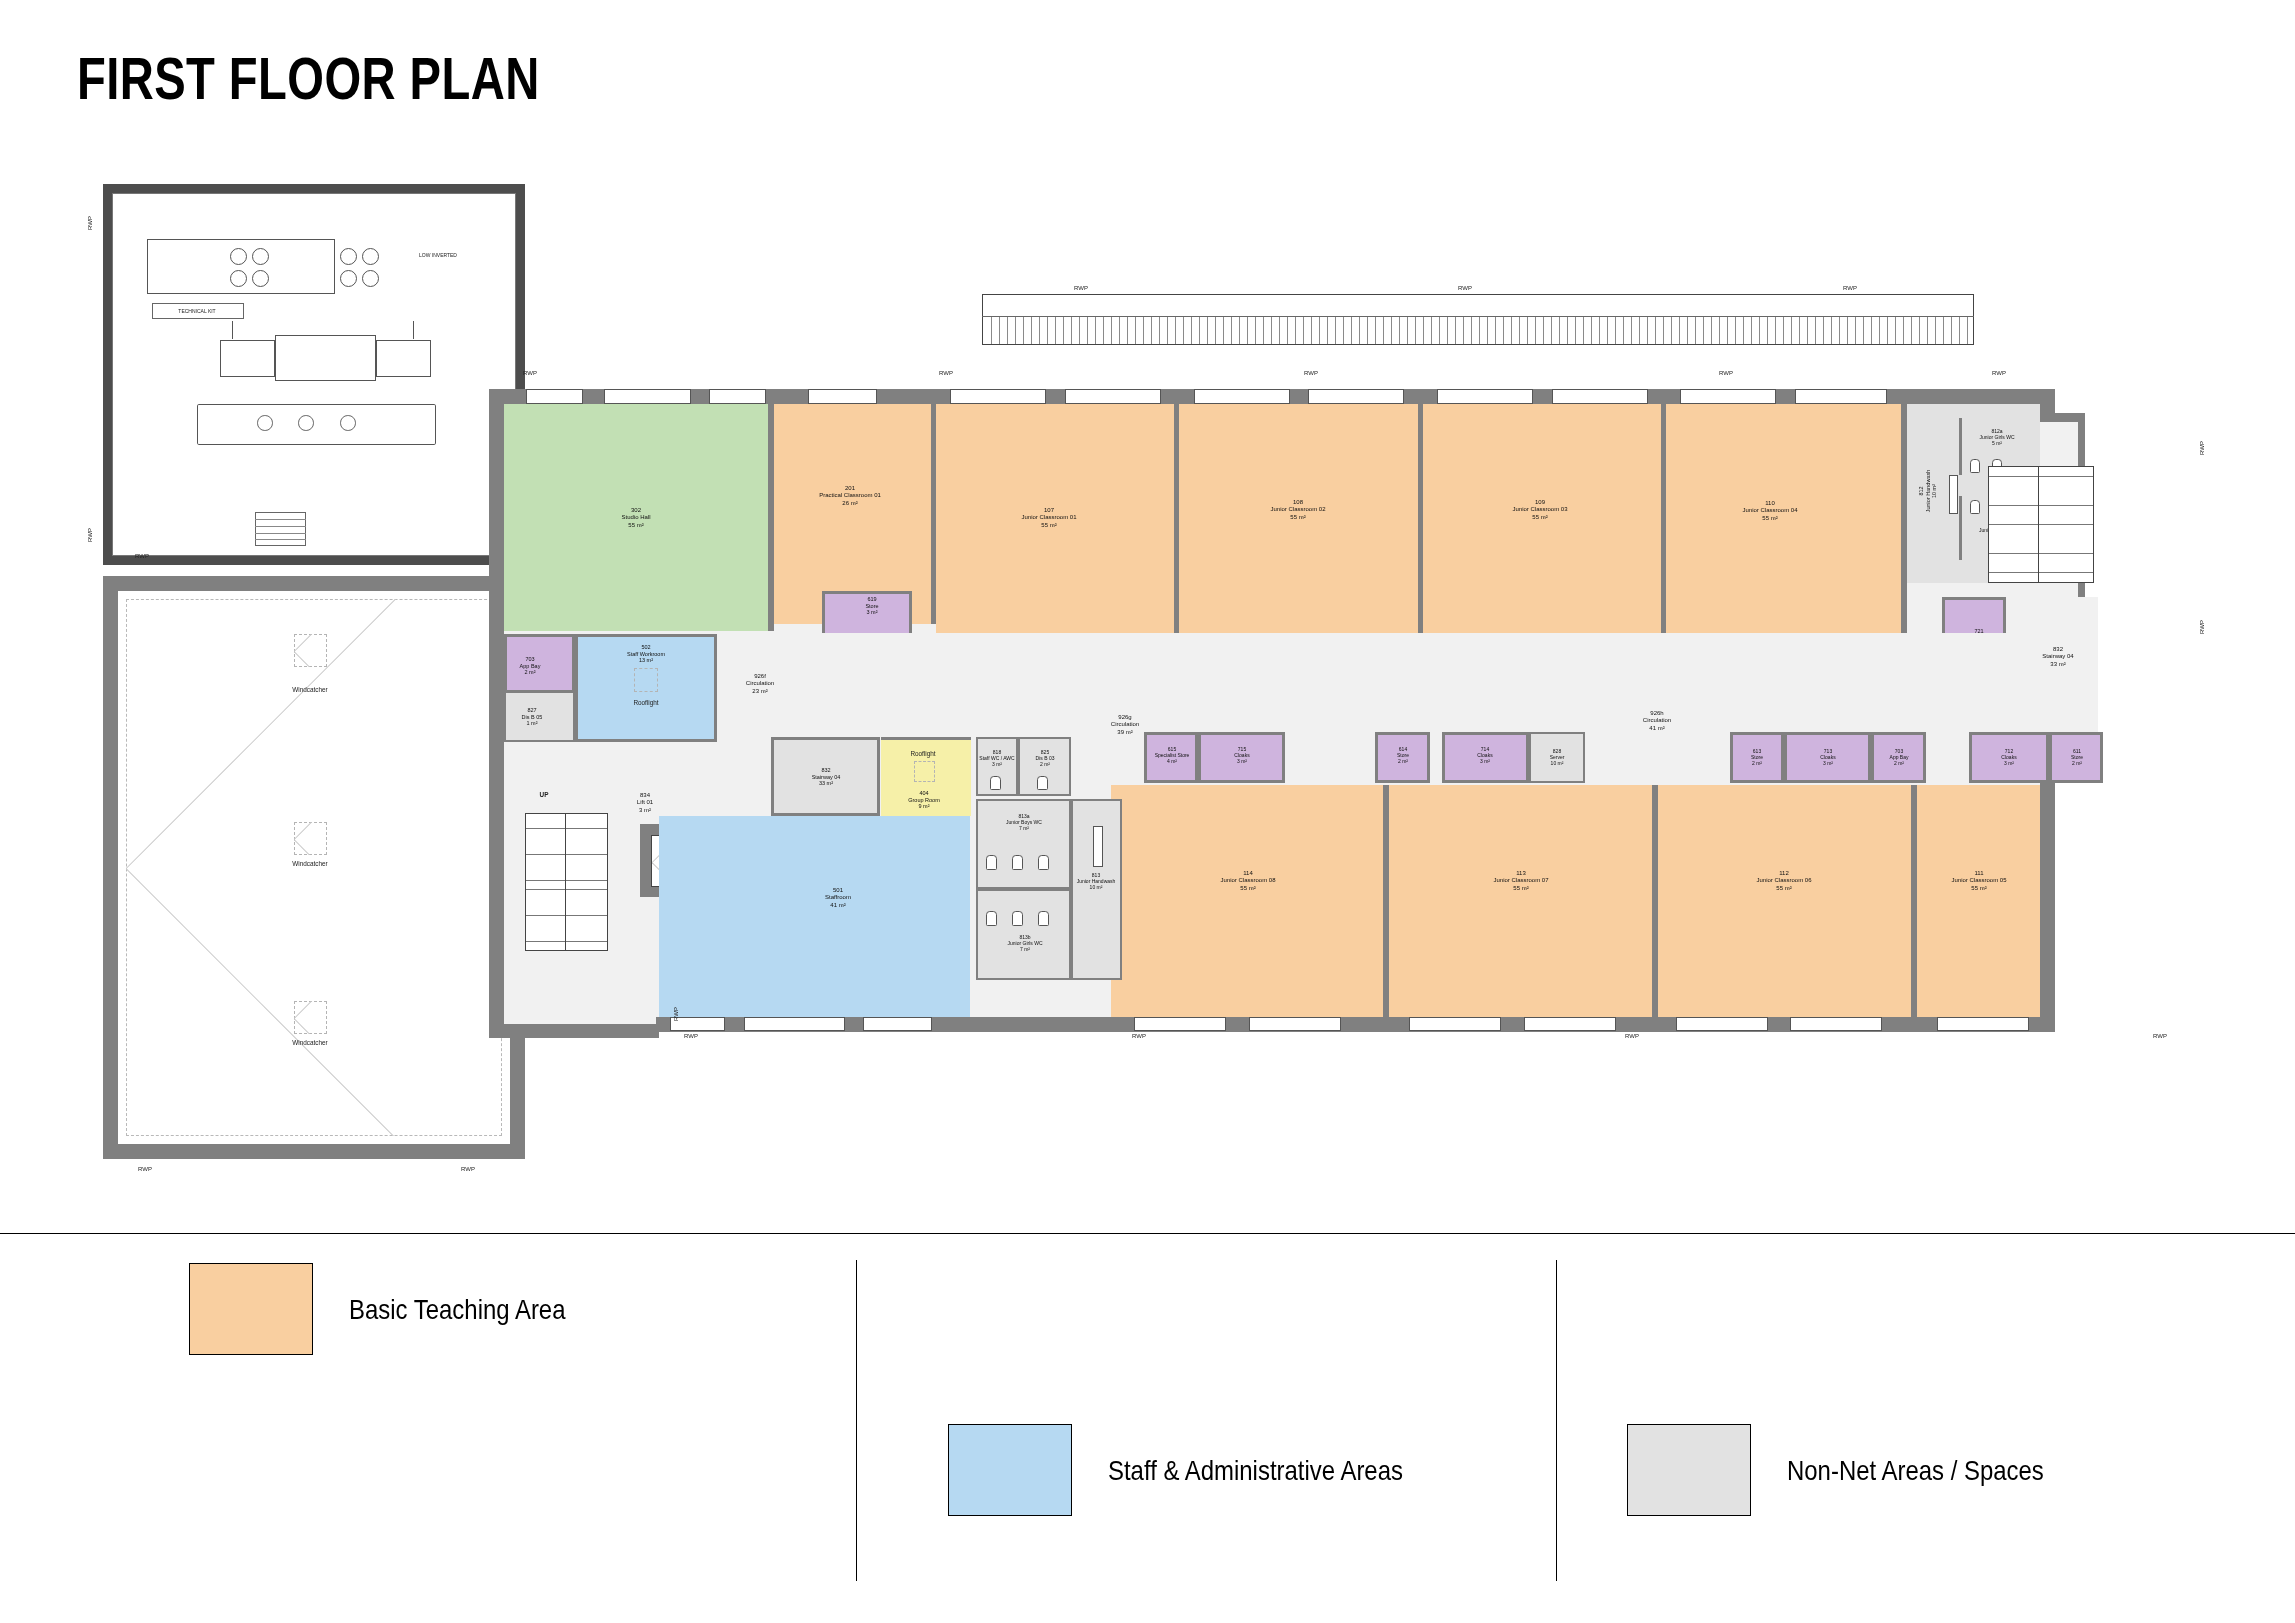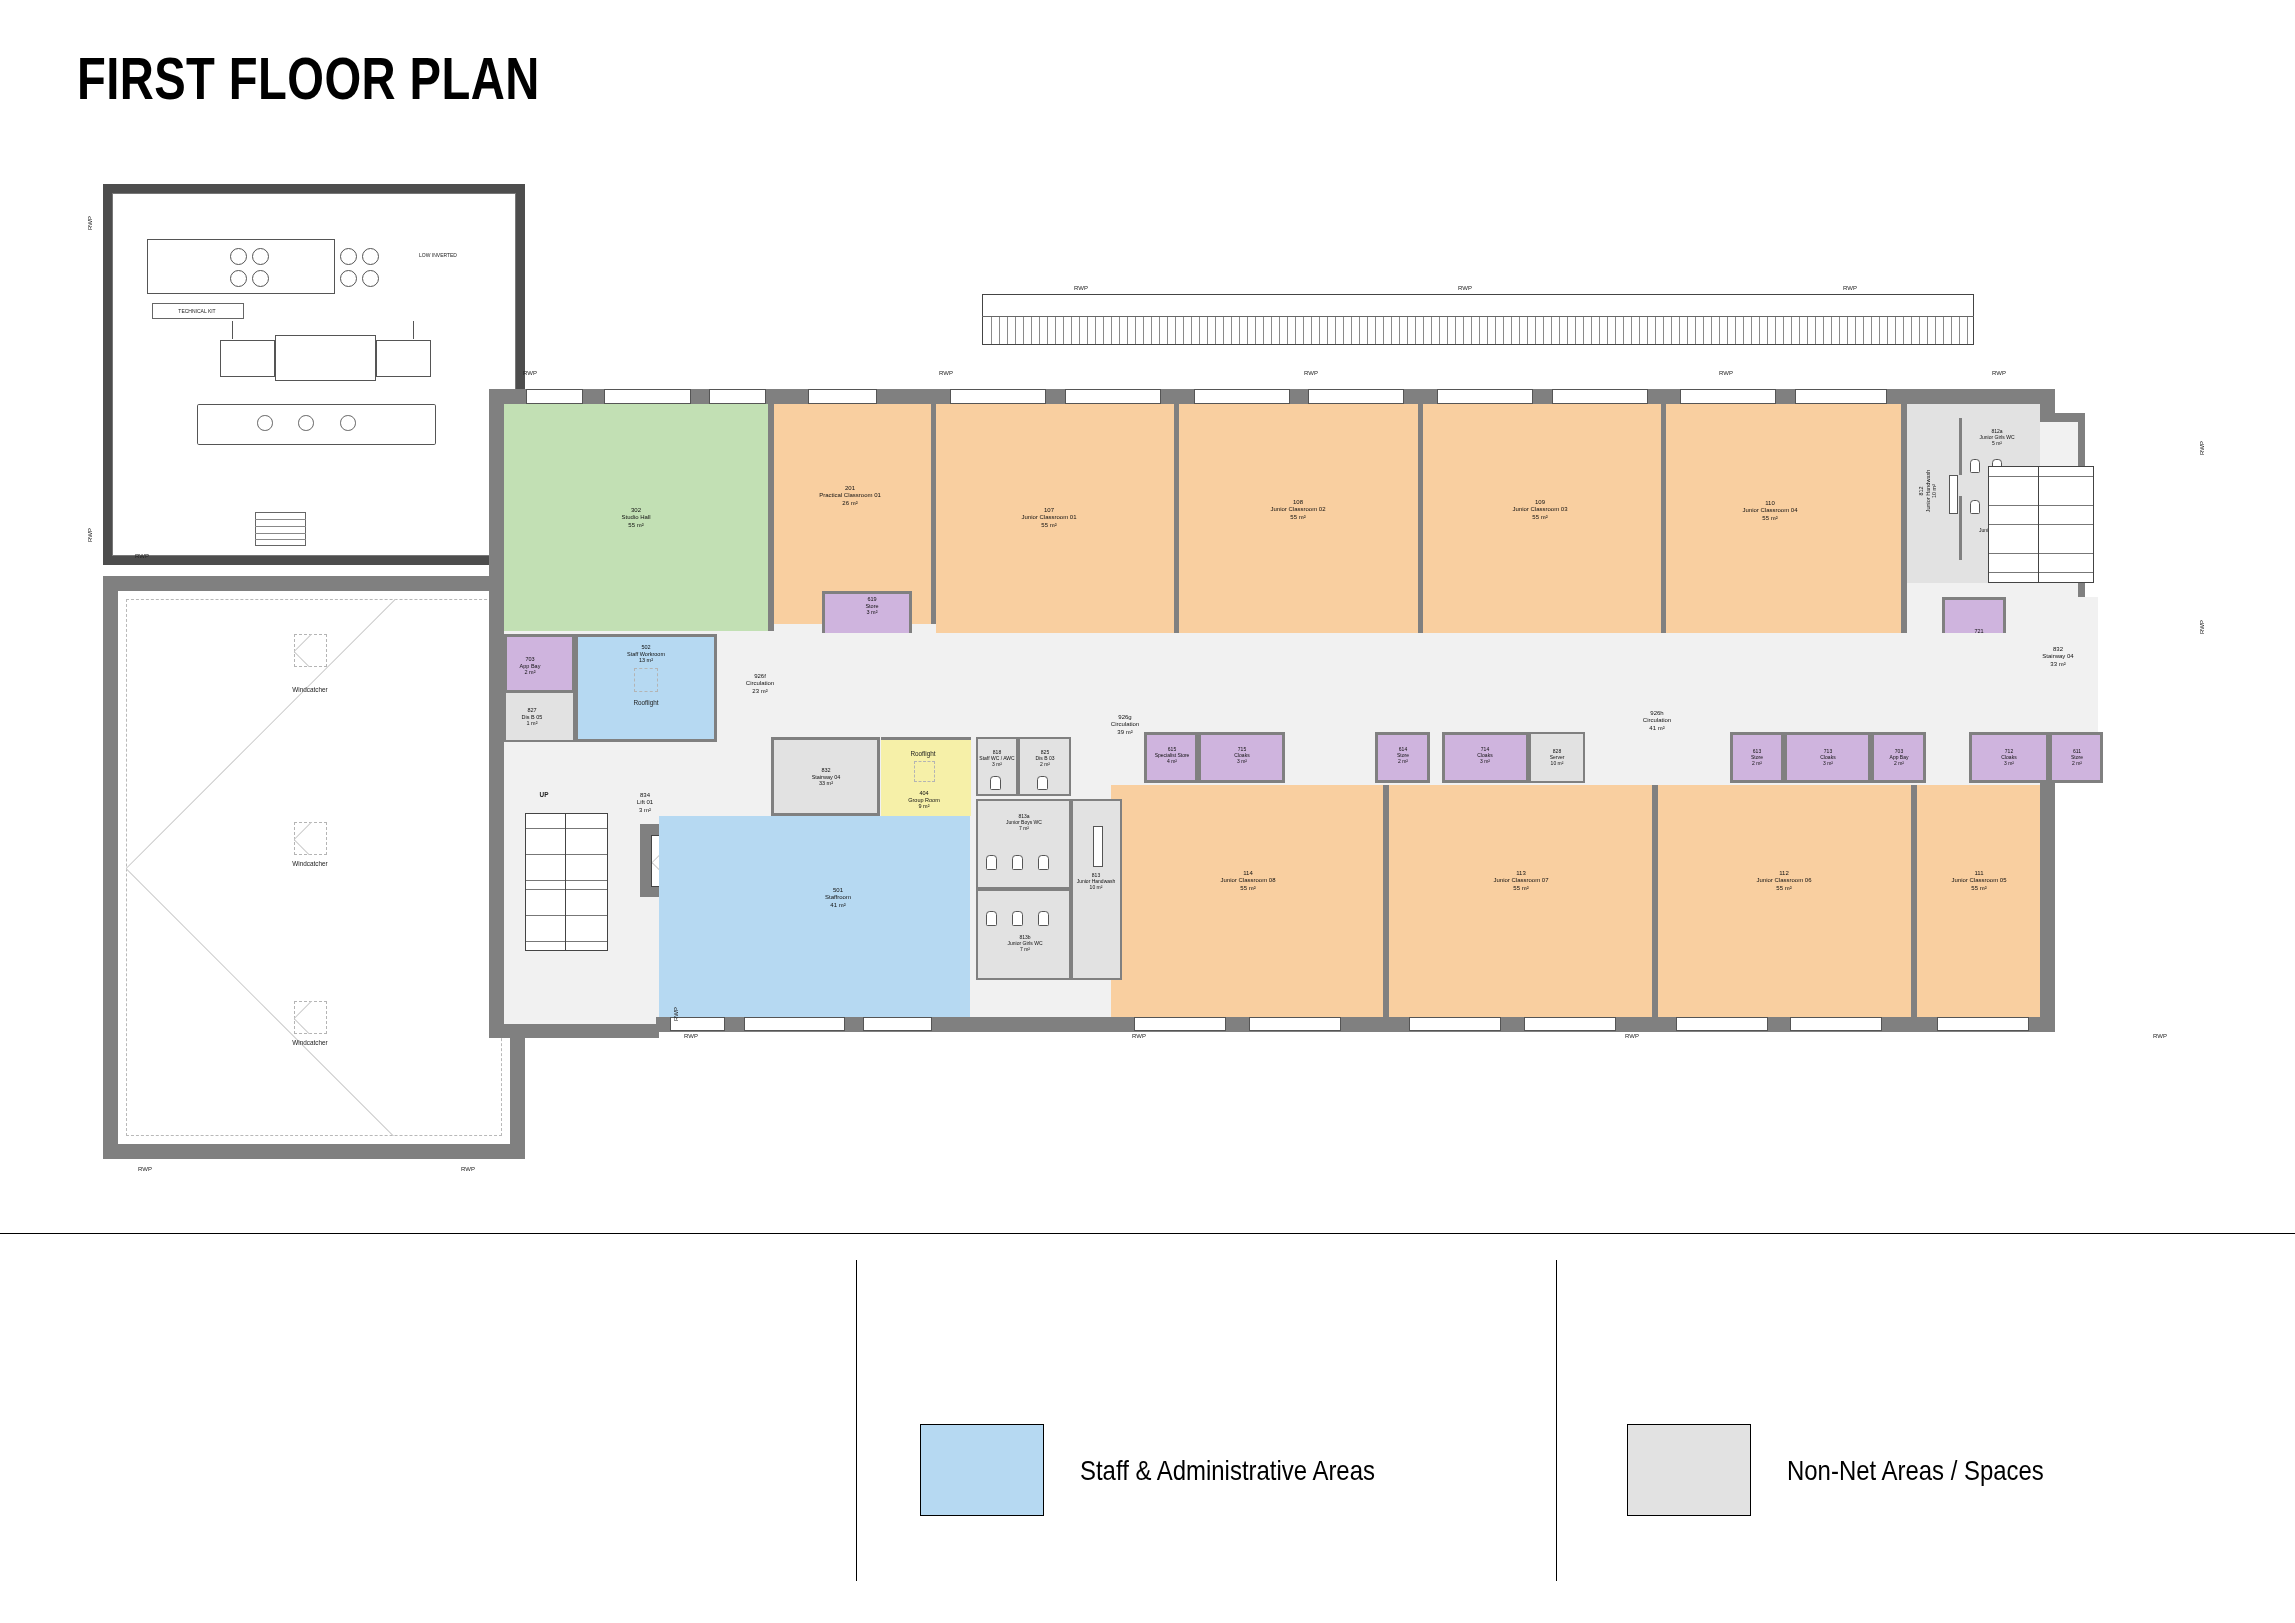--- a/index.html
+++ b/index.html
@@ -593,26 +593,30 @@
   <div class="rwp" style="left:1625px;top:1033px;">RWP</div>
   <div class="rwp" style="left:2153px;top:1033px;">RWP</div>
 
 </div>
 
 <div id="legend-rule"></div>
 
 <div id="legend">
 
   <div class="lg-col" style="left:152px;">
+    <div class="lg-item" style="left:37px;top:23px;">
+      <span class="lg-sw" style="background:#F9CFA0;"></span>
+      <span class="lg-tx">Basic Teaching Area</span>
+    </div>
   </div>
 
   <div class="lg-div" style="left:856px;"></div>
 
   <div class="lg-col" style="left:872px;">
-    <div class="lg-item" style="left:48px;top:184px;justify-content:space-between;">
+    <div class="lg-item" style="left:76px;top:184px;justify-content:space-between;">
       <span class="lg-sw" style="background:#B6D9F2;"></span>
       <span class="lg-tx">Staff &amp; Administrative Areas</span>
     </div>
   </div>
 
   <div class="lg-div" style="left:1556px;"></div>
 
   <div class="lg-col" style="left:1572px;">
     <div class="lg-item" style="left:55px;top:184px;">
       <span class="lg-sw" style="background:#E2E2E2;"></span>

